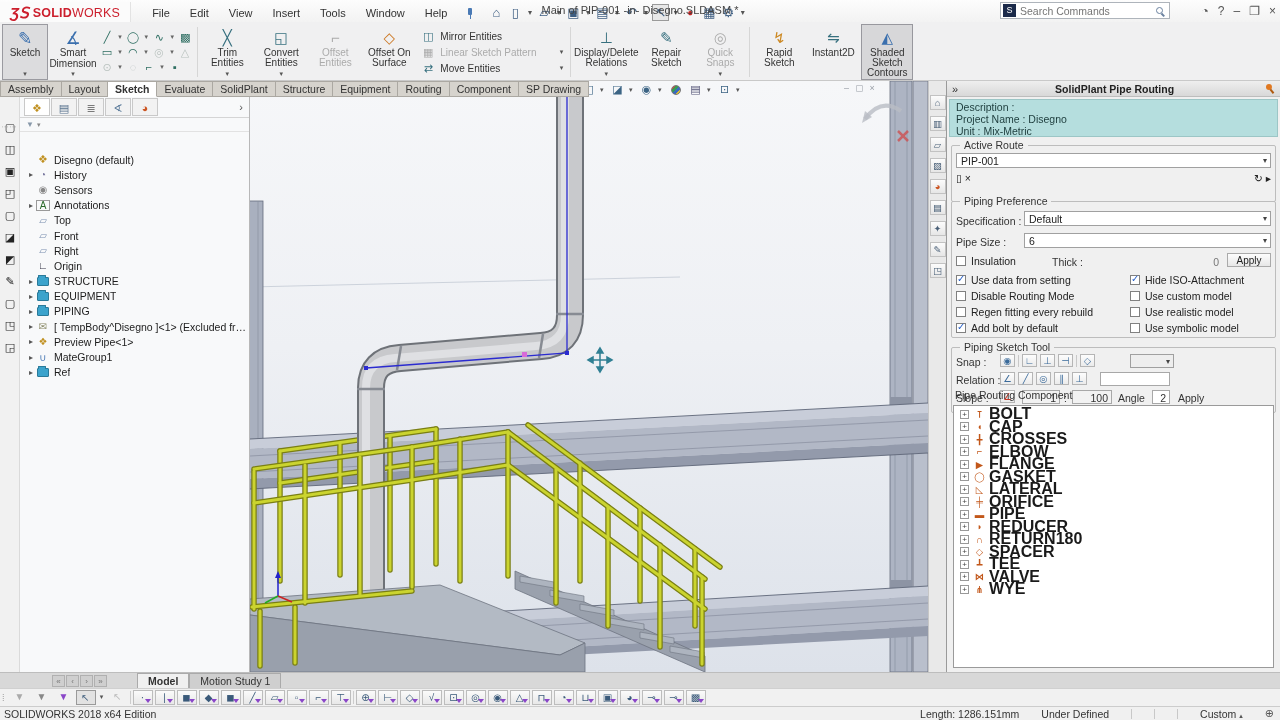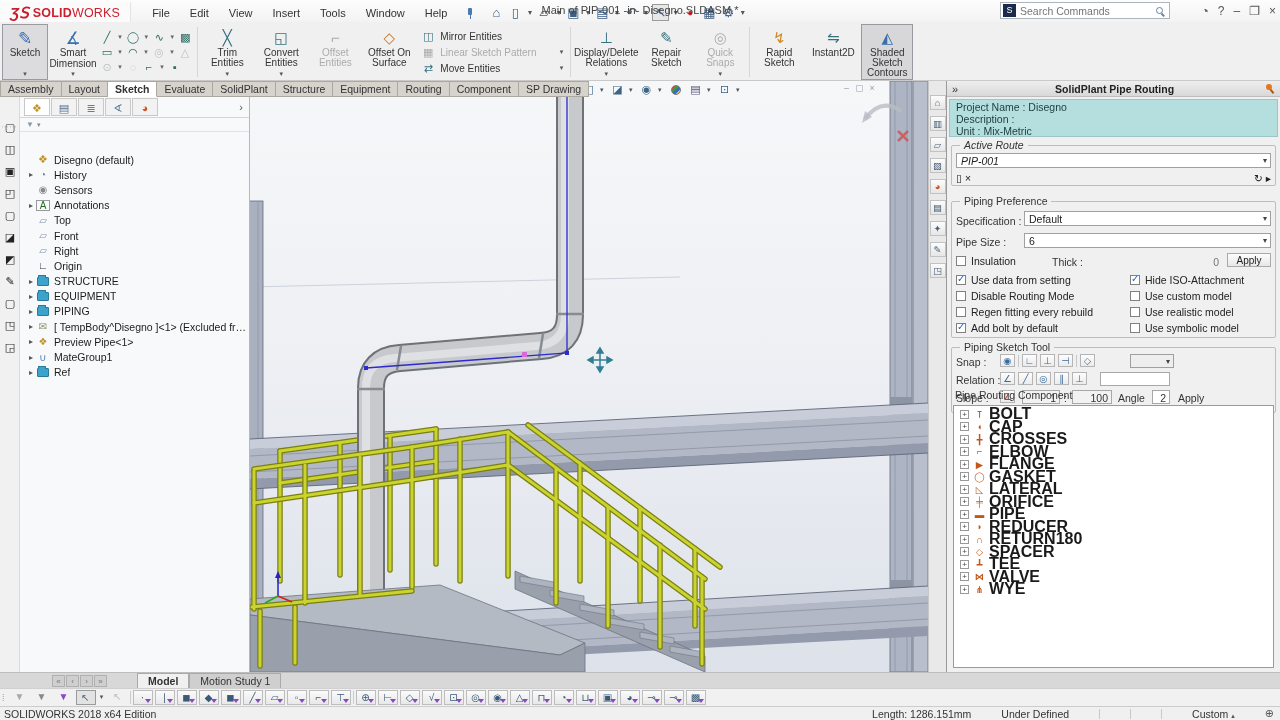--- a/index.html
+++ b/index.html
@@ -145,21 +145,21 @@
   #filterbar .gi.selb{border:1px solid #9a9a9a;background:#e2e2e2;}
   #filterbar .gi.selb::after{display:none;}
   #filterbar .gi.car{width:8px;font-size:7px;color:#555;border:none;background:none;}
   #filterbar .gi.car::after{display:none;}
   #filterbar .gi.dis{color:#b8b8b8;border:none;background:none;}
   #filterbar .gi.dis::after{display:none;}
   #filterbar .gi.sep{width:1px;border:none;background:#ccc;height:13px;}
   #filterbar .gi.sep::after{display:none;}
   #statusbar{position:absolute;left:0;top:706px;width:1280px;height:14px;background:#f0f0f0;border-top:1px solid #cccccc;display:flex;align-items:center;font-size:10.5px;color:#333;}
   #statusbar .ed{margin-left:4px;}
-  #statusbar .right{margin-left:auto;display:flex;align-items:center;gap:30px;margin-right:6px;}
+  #statusbar .right{margin-left:auto;display:flex;align-items:center;gap:22px;margin-right:6px;}
   #statusbar .vsep{width:1px;height:10px;background:#c8c8c8;}
   #statusbar .globe{font-size:11px;color:#555;}
   #statusbar .cfgcar{font-size:7px;color:#555;margin-left:3px;}
 </style>
 </head>
 <body>
 
 <div id="titlebar">
   <div id="logo">
     <span class="lg">Ʒ𝖲</span>
@@ -593,26 +593,26 @@
       <span class="gi">◳</span>
     </div>
 
   <div id="spanel">
     <div id="sp-header">
       <span class="coll">»</span>
       <span class="ttl">SolidPlant Pipe Routing</span>
       <span class="ppin"></span>
     </div>
     <div id="sp-info">
+      <div>Description :</div>
       <div>Project Name : Disegno</div>
-      <div>Description :</div>
       <div>Unit : Mix-Metric</div>
     </div>
 
-    <div class="grp" style="top:64px;height:41px;font-style:italic;">
+    <div class="grp" style="top:64px;height:57px;">
       <span class="glabel">Active Route</span>
       <div class="combo" style="position:absolute;left:4px;right:4px;top:7px;"><span>PIP-001</span></div>
       <div style="position:absolute;left:4px;top:26px;display:flex;gap:3px;">
           <span class="gi">▯</span>
           <span class="gi redx">×</span>
         </div>
       <div style="position:absolute;right:4px;top:26px;display:flex;gap:3px;">
           <span class="gi grn">↻</span>
           <span class="gi dimg">▸</span>
         </div>

